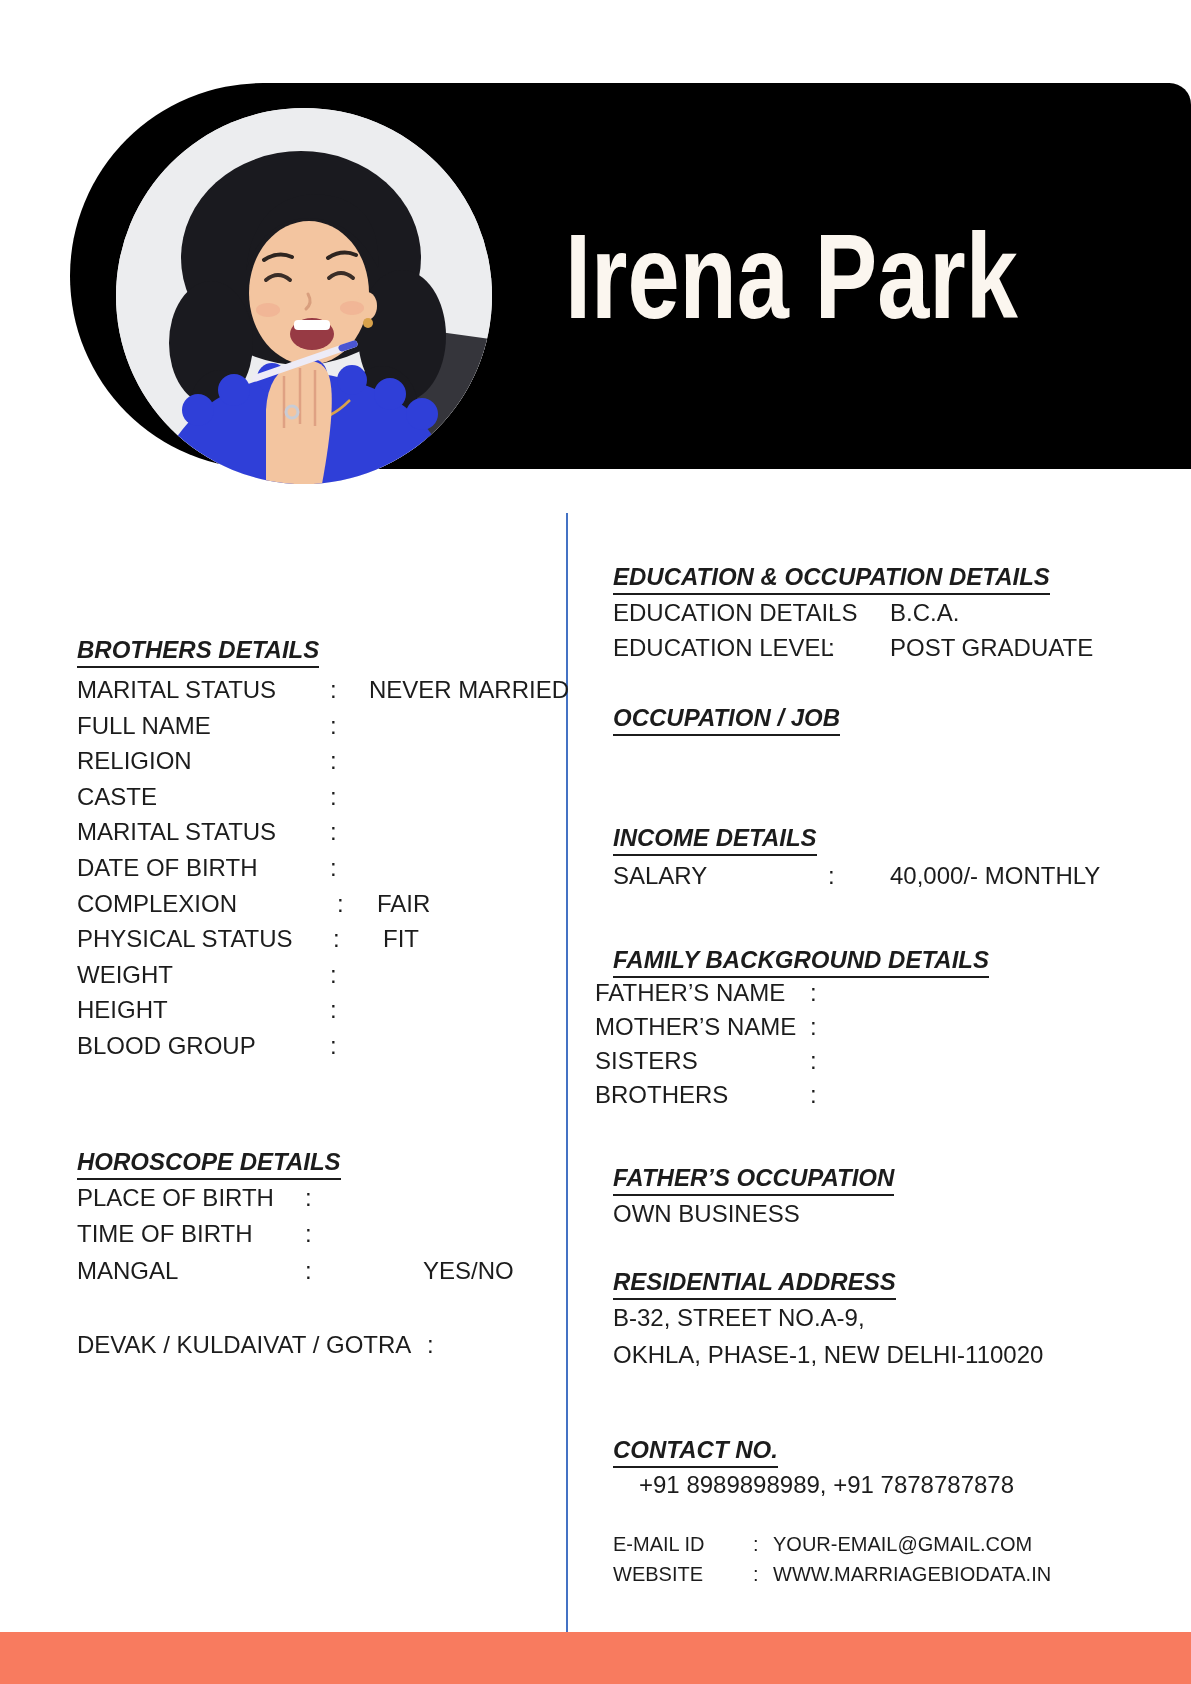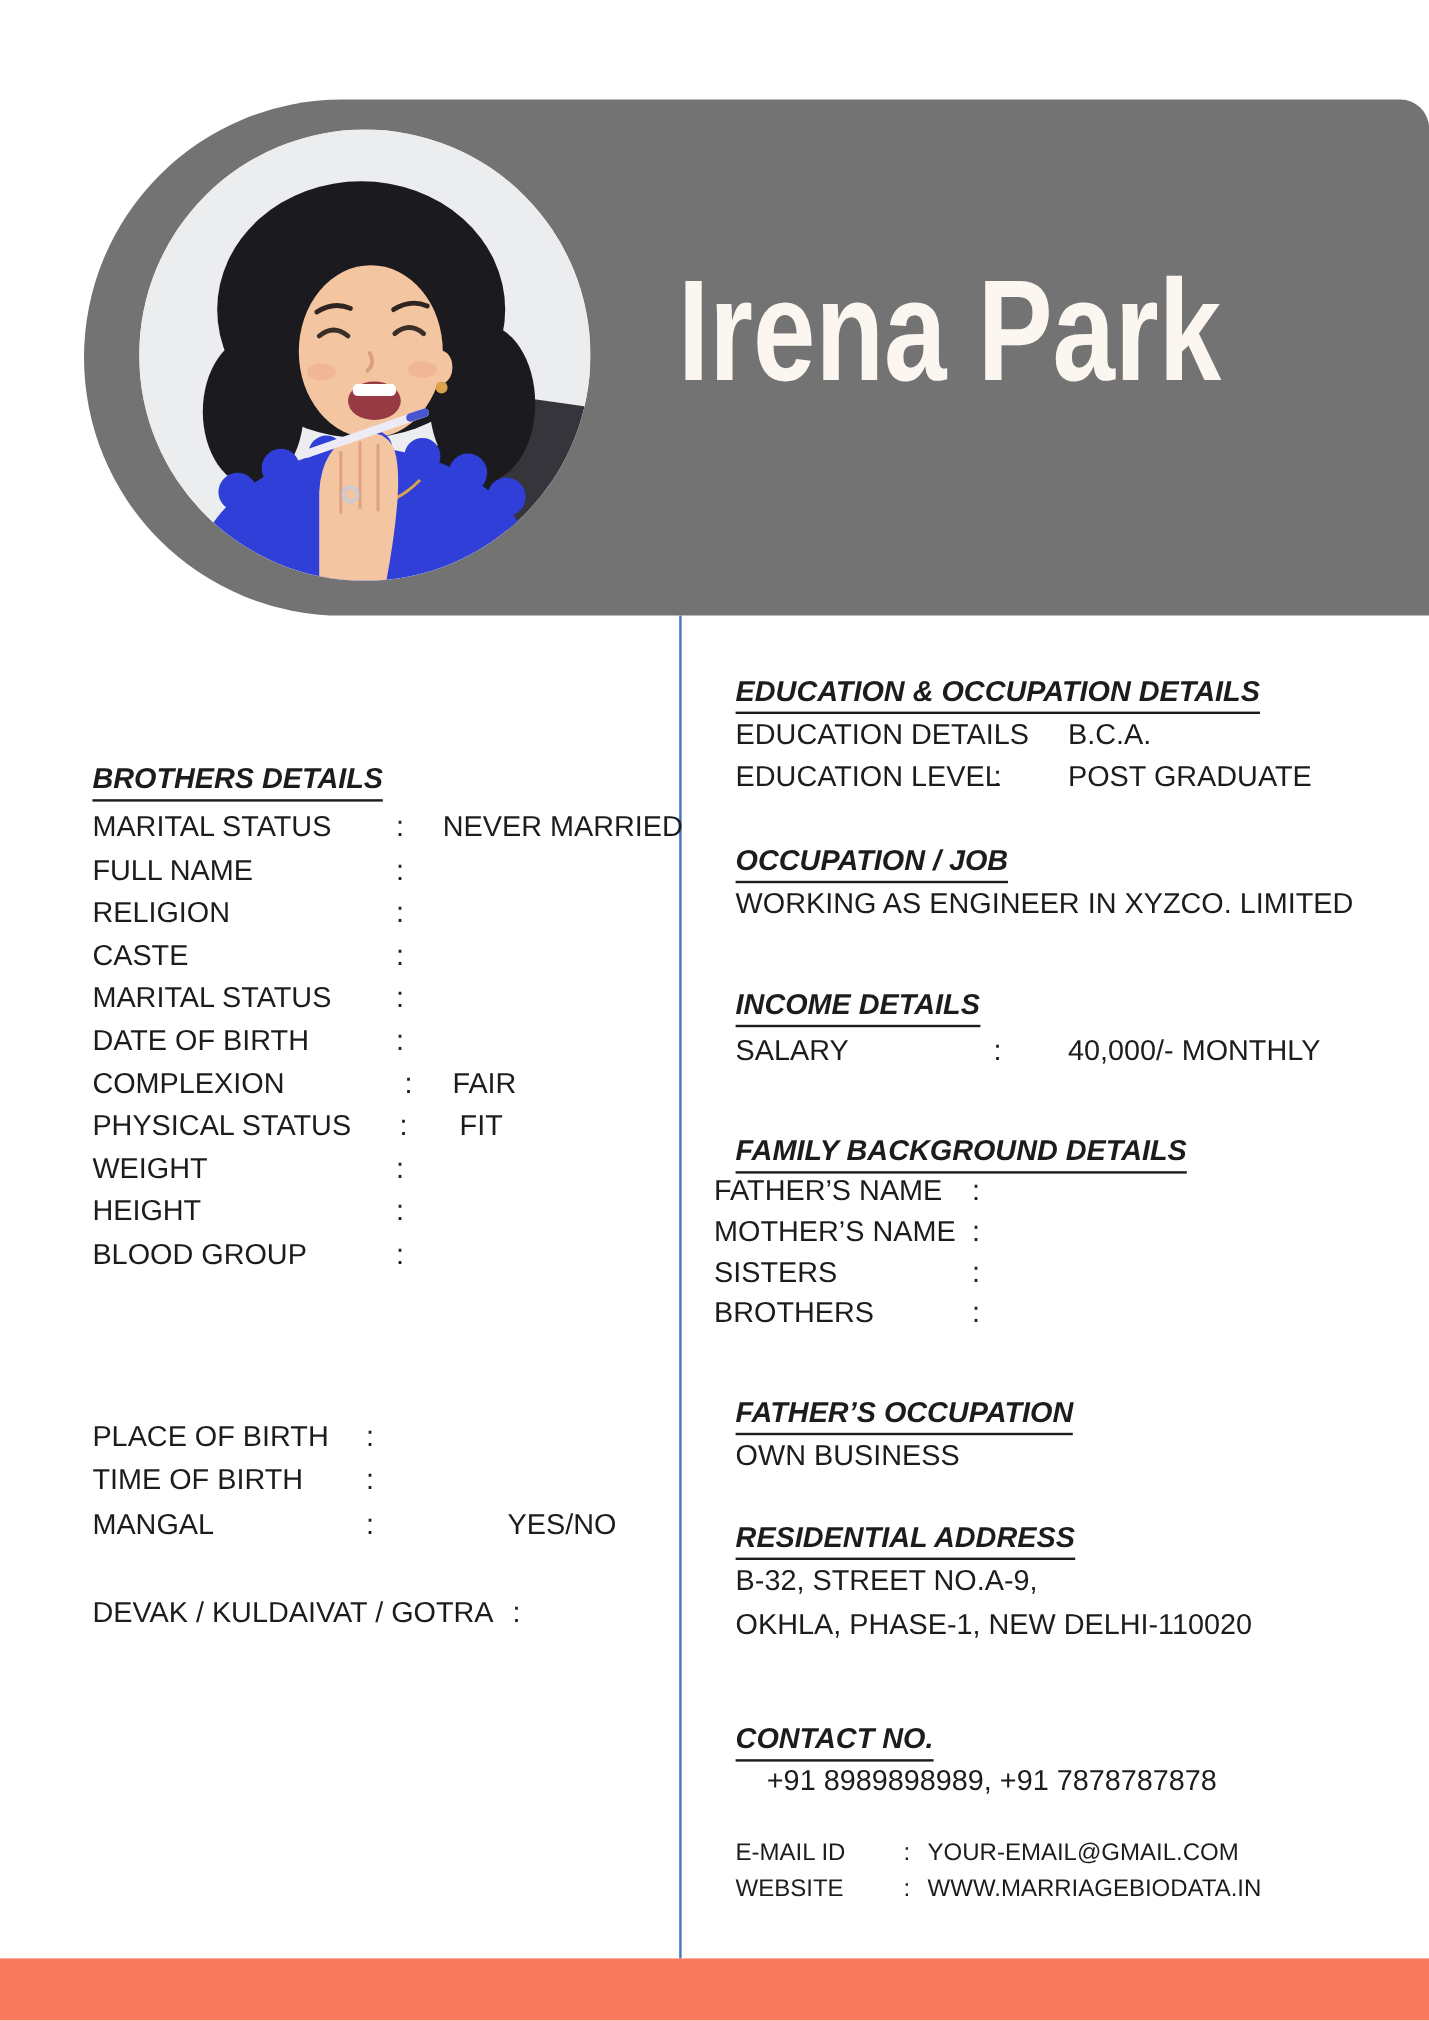--- a/index.html
+++ b/index.html
@@ -1,20 +1,20 @@
 <!DOCTYPE html>
 <html><head>
 <meta charset="utf-8">
 <style>
   html,body{margin:0;padding:0;background:#ffffff;}
   .page{position:relative;width:1191px;height:1684px;background:#ffffff;overflow:hidden;
         font-family:"Liberation Sans",sans-serif;color:#1c1c1c;}
   
-  .header{position:absolute;left:70px;top:83px;width:1121px;height:430px;
-          background:#737373;border-radius:215px 24px 0 215px;}
+  .header{position:absolute;left:70px;top:83px;width:1121px;height:386px;
+          background:#000000;border-radius:215px 24px 0 215px;}
   .photo{position:absolute;left:46px;top:25px;width:376px;height:376px;border-radius:50%;
          overflow:hidden;background:#ECEDEF;}
   .photo svg{display:block;width:100%;height:100%;}
   .title{position:absolute;left:495px;top:133px;font-size:120px;line-height:1;font-weight:700;
          color:#FBF6EF;white-space:nowrap;transform:scaleX(.78);transform-origin:0 0;}
   
   .divider{position:absolute;left:566px;top:513px;width:2px;height:1119px;background:#4472C4;}
   .footer{position:absolute;left:0;bottom:0;width:1191px;height:52px;background:#F87B5F;}
   
   .sec{position:absolute;white-space:nowrap;}
@@ -147,20 +147,22 @@
       <span class="cl c-p">:</span>
       <span class="vl v-p"></span>
       </div>
     <div class="row">
       <span class="lbl">BLOOD GROUP</span>
       <span class="cl c-p">:</span>
       <span class="vl v-p"></span>
       </div>
   </div>
 
+  <div class="sec h" style="left:77px;top:1147px;">
+    <span>HOROSCOPE DETAILS</span></div>
 
   <div class="sec rows rw-h" style="left:77px;top:1180px;width:488px;">
     <div class="row">
       <span class="lbl">PLACE OF BIRTH</span>
       <span class="cl c-h">:</span>
       <span class="vl v-h"></span>
       </div>
     <div class="row">
       <span class="lbl">TIME OF BIRTH</span>
       <span class="cl c-h">:</span>
@@ -192,21 +194,20 @@
       </div>
     <div class="row">
       <span class="lbl">EDUCATION LEVEL</span>
       <span class="cl c-r">:</span>
       <span class="vl v-r">POST GRADUATE</span>
       </div>
   </div>
 
   <div class="sec h" style="left:613px;top:703px;">
     <span>OCCUPATION / JOB</span></div>
-  <div class="sec line" style="left:613px;top:736px;">WORKING AS ENGINEER IN XYZCO. LIMITED</div>
 
   <div class="sec h" style="left:613px;top:823px;">
     <span>INCOME DETAILS</span></div>
   <div class="sec rows rw-e" style="left:613px;top:858px;width:560px;">
     <div class="row">
       <span class="lbl">SALARY</span>
       <span class="cl c-r">:</span>
       <span class="vl v-r">40,000/- MONTHLY</span>
       </div>
   </div>

